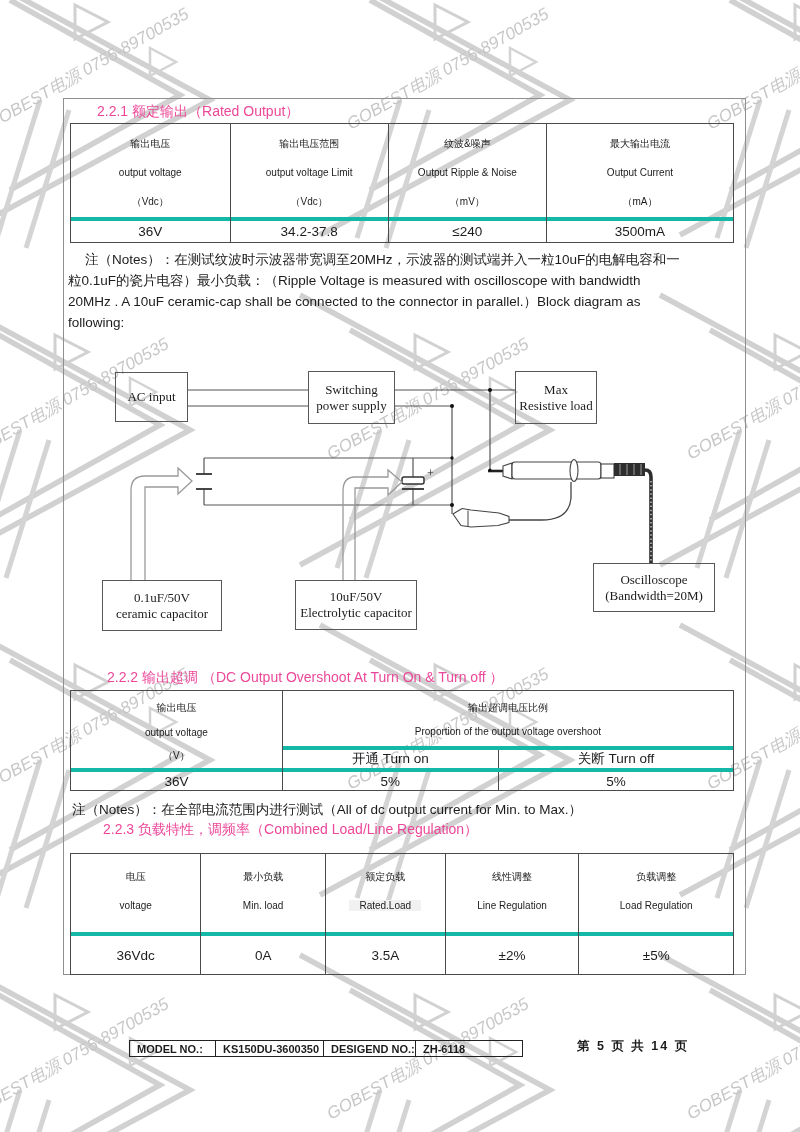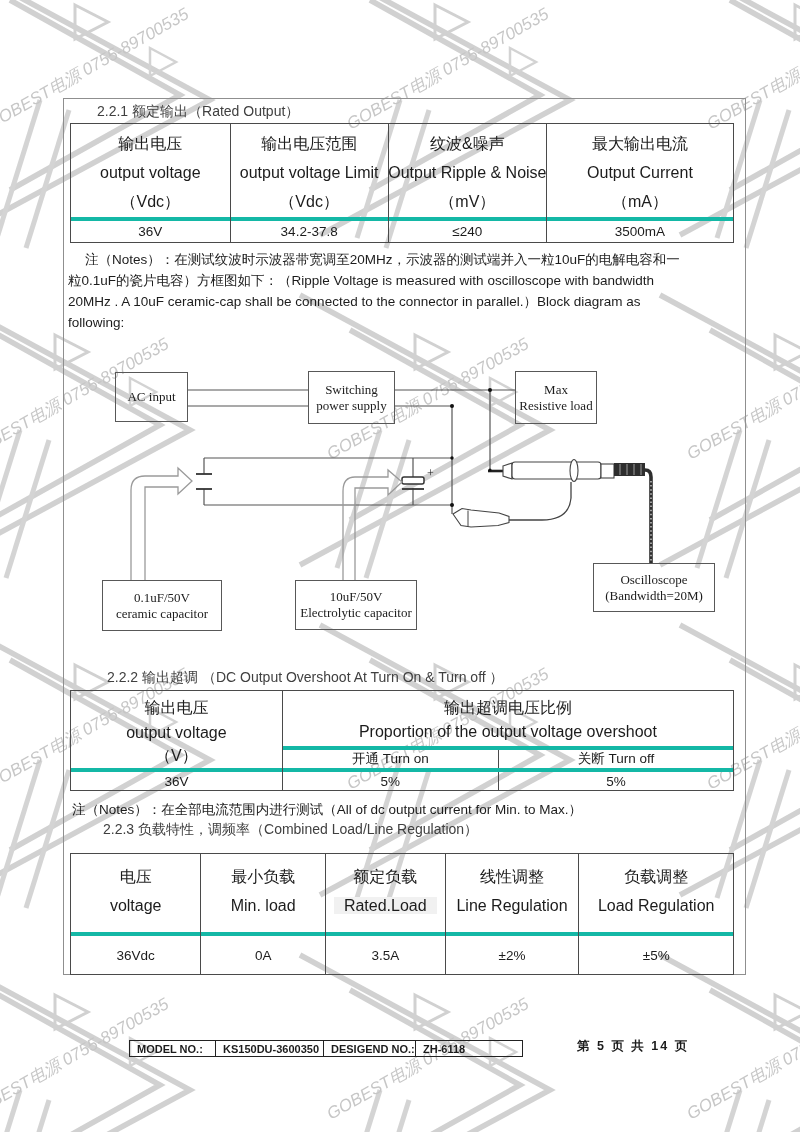--- a/index.html
+++ b/index.html
@@ -6,29 +6,29 @@
   html,body { background:#fff; }
   .page { position:relative; width:800px; height:1132px; background:#fff; overflow:hidden;
           font-family:"Liberation Sans", sans-serif; color:#1c1c1c; }
   .wm-layer { position:absolute; inset:0; z-index:0; }
   .content { position:absolute; inset:0; z-index:1; }
   .svg-layer { position:absolute; inset:0; z-index:2; pointer-events:none; }
 
   .abs { position:absolute; }
   .frame { border:1px solid #8f8f8f; }
 
-  .heading { font-size:14px; color:#404040; white-space:nowrap; }
+  .heading { font-size:14px; color:#ec4899; white-space:nowrap; }
 
   
   .spec-table { border:1px solid #4a4a4a; display:flex; background:transparent; }
   .col { display:flex; flex-direction:column; }
   .vline { border-right:1px solid #4a4a4a; }
   .hline { border-top:4px solid #14b8a6; }
   .cellstack { display:flex; flex-direction:column; align-items:center; }
-  .cl { text-align:center; font-size:16px; line-height:29px; white-space:nowrap; }
+  .cl { text-align:center; font-size:10px; line-height:29px; white-space:nowrap; }
   .vcell { display:flex; align-items:center; justify-content:center; font-size:13.5px; white-space:nowrap; }
   .hl-box { background:#f1f1f1; padding:0 10px; }
 
   .notes { font-size:13.5px; line-height:21px; white-space:nowrap; }
 
   .dbox { border:1px solid #585858; display:flex; flex-direction:column; align-items:center;
           justify-content:center; font-family:"Liberation Serif", serif; font-size:13px;
           line-height:16px; text-align:center; background:transparent; white-space:nowrap; }
 
   .footer-table { display:flex; border:1px solid #222; font-size:11px; font-weight:600; }
@@ -103,21 +103,21 @@
           <div class="cl">最大输出电流</div>
           <div class="cl">Output  Current</div>
           <div class="cl">（mA）</div>
         </div>
         <div class="vcell hline" style="flex:1;">3500mA</div>
       </div>
     </div>
 
     <div class="abs" style="left:68px; top:249px; width:674px;">
       <div class="notes" style="text-indent:17px;">注（Notes）：在测试纹波时示波器带宽调至20MHz，示波器的测试端并入一粒10uF的电解电容和一</div>
-      <div class="notes">粒0.1uF的瓷片电容）方框图如下：（Ripple Voltage is measured with oscilloscope with bandwidth</div>
+      <div class="notes">粒0.1uF的瓷片电容）最小负载：（Ripple Voltage is measured with oscilloscope with bandwidth</div>
       <div class="notes">20MHz . A 10uF ceramic-cap shall be connected to the connector in parallel.）Block diagram as</div>
       <div class="notes">following:</div>
     </div>
 
     <div class="abs dbox" style="left:115px; top:372px; width:73px; height:50px;">
       <div>AC input</div>
     </div>
     <div class="abs dbox" style="left:308px; top:371px; width:87px; height:53px;">
       <div>Switching</div>
       <div>power supply</div>

